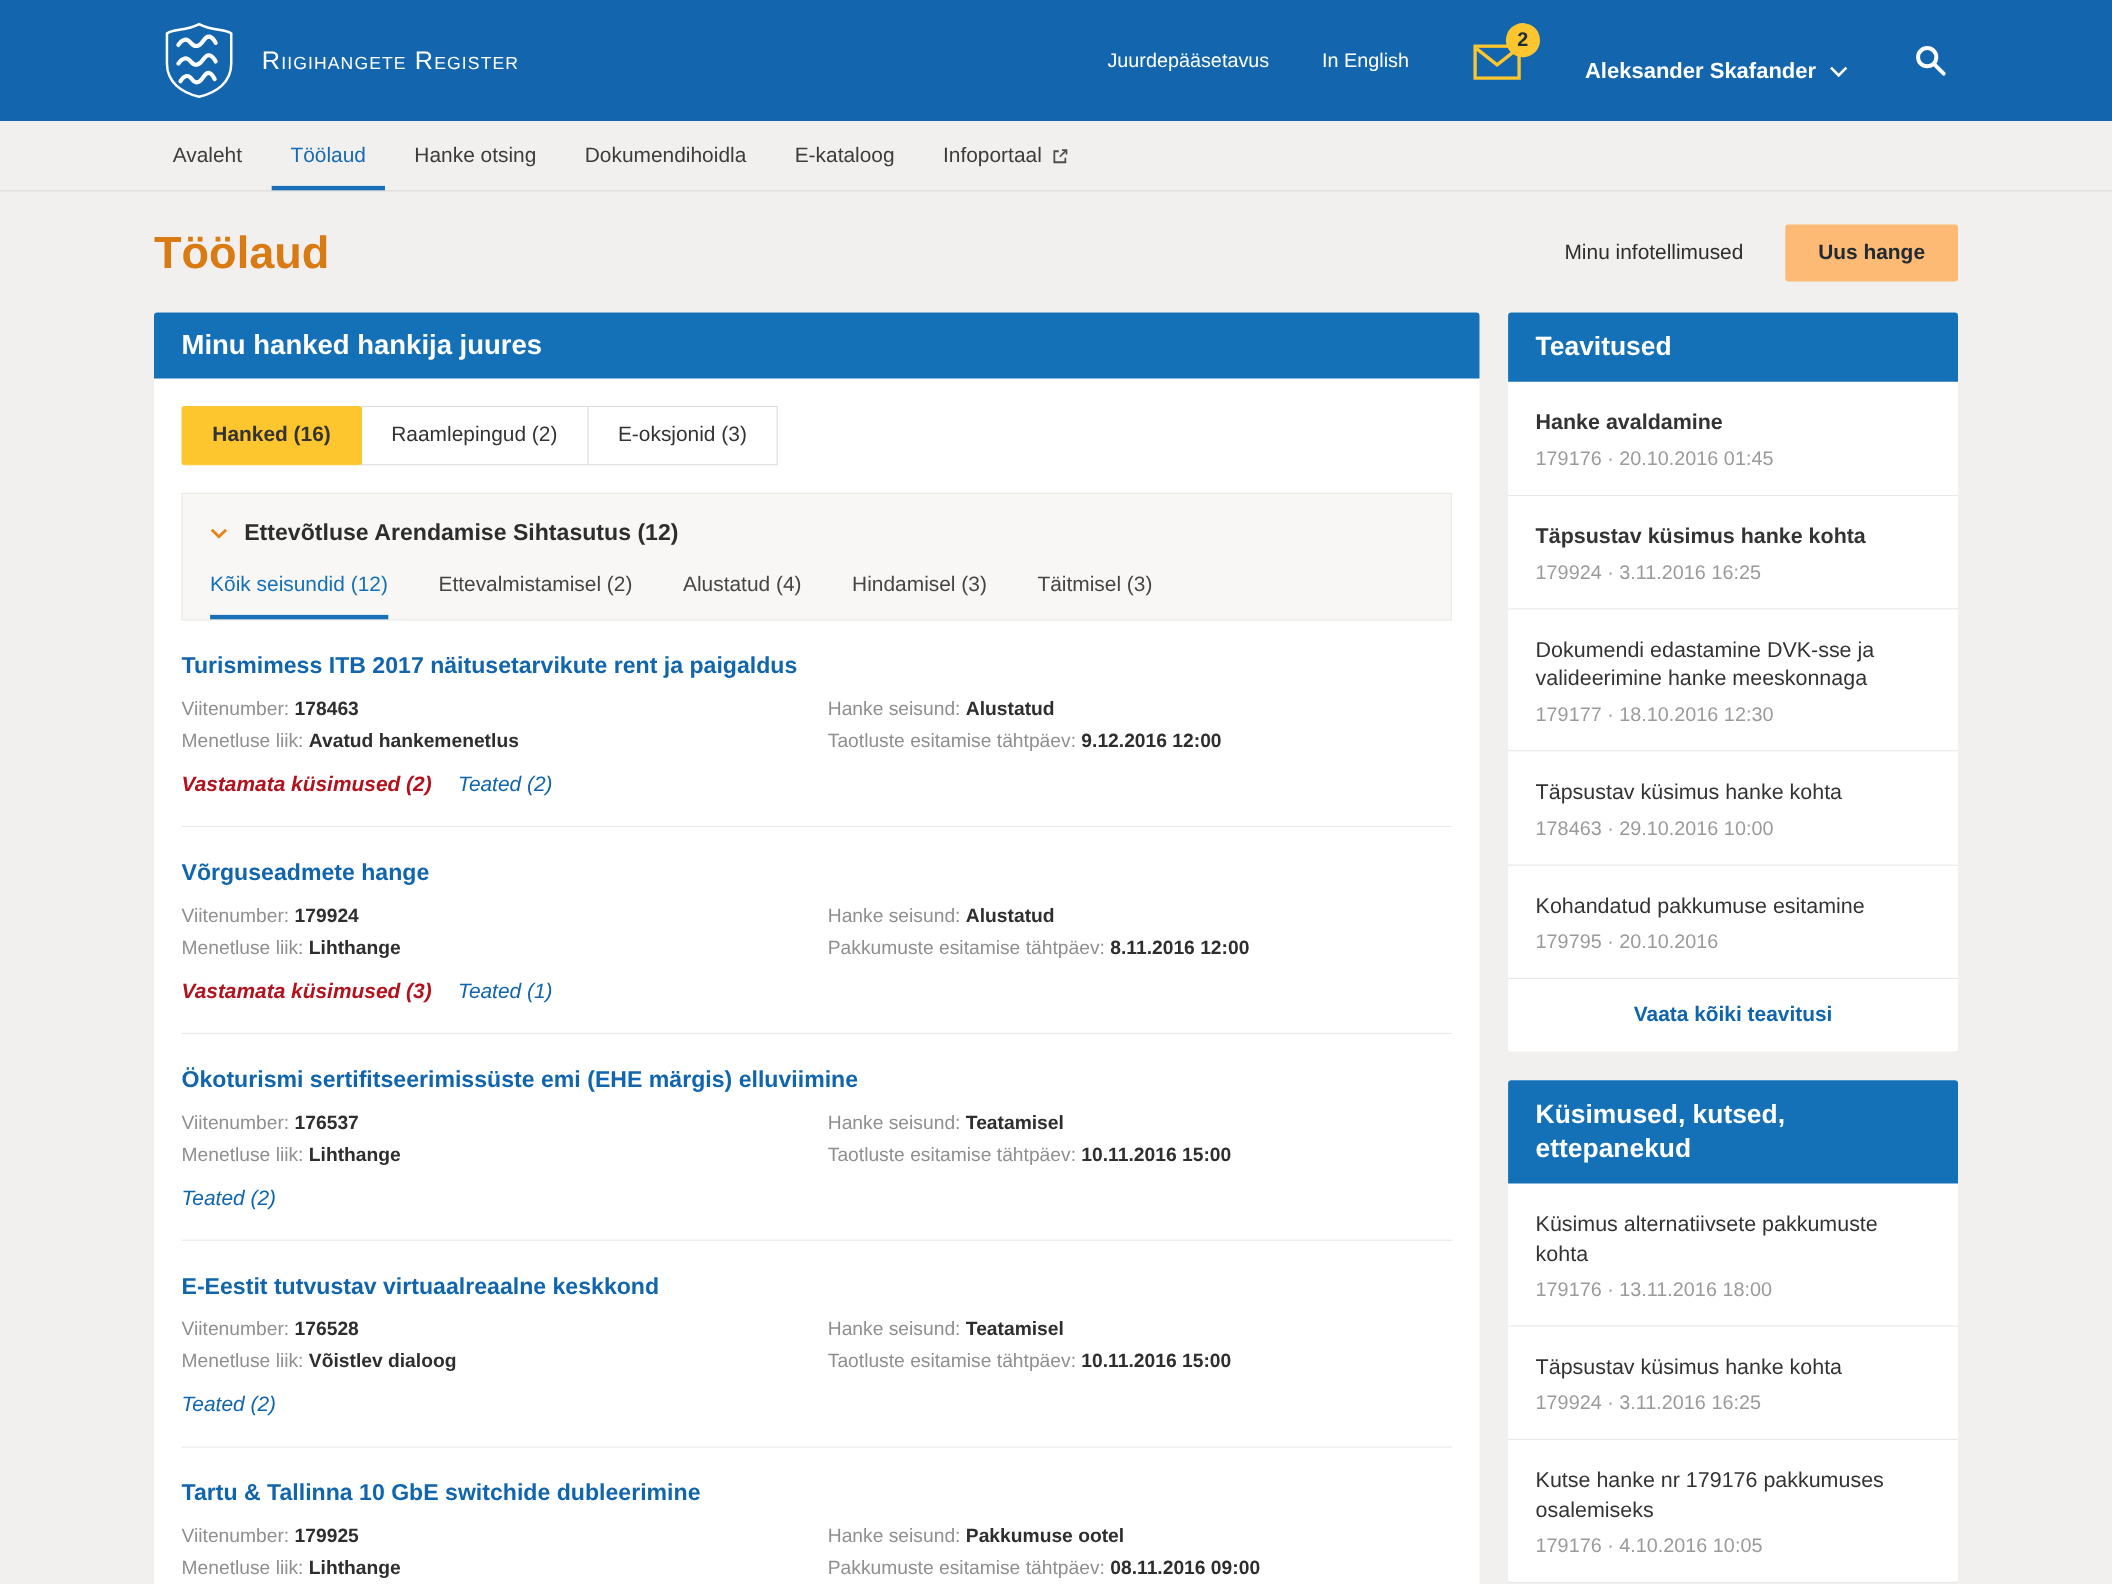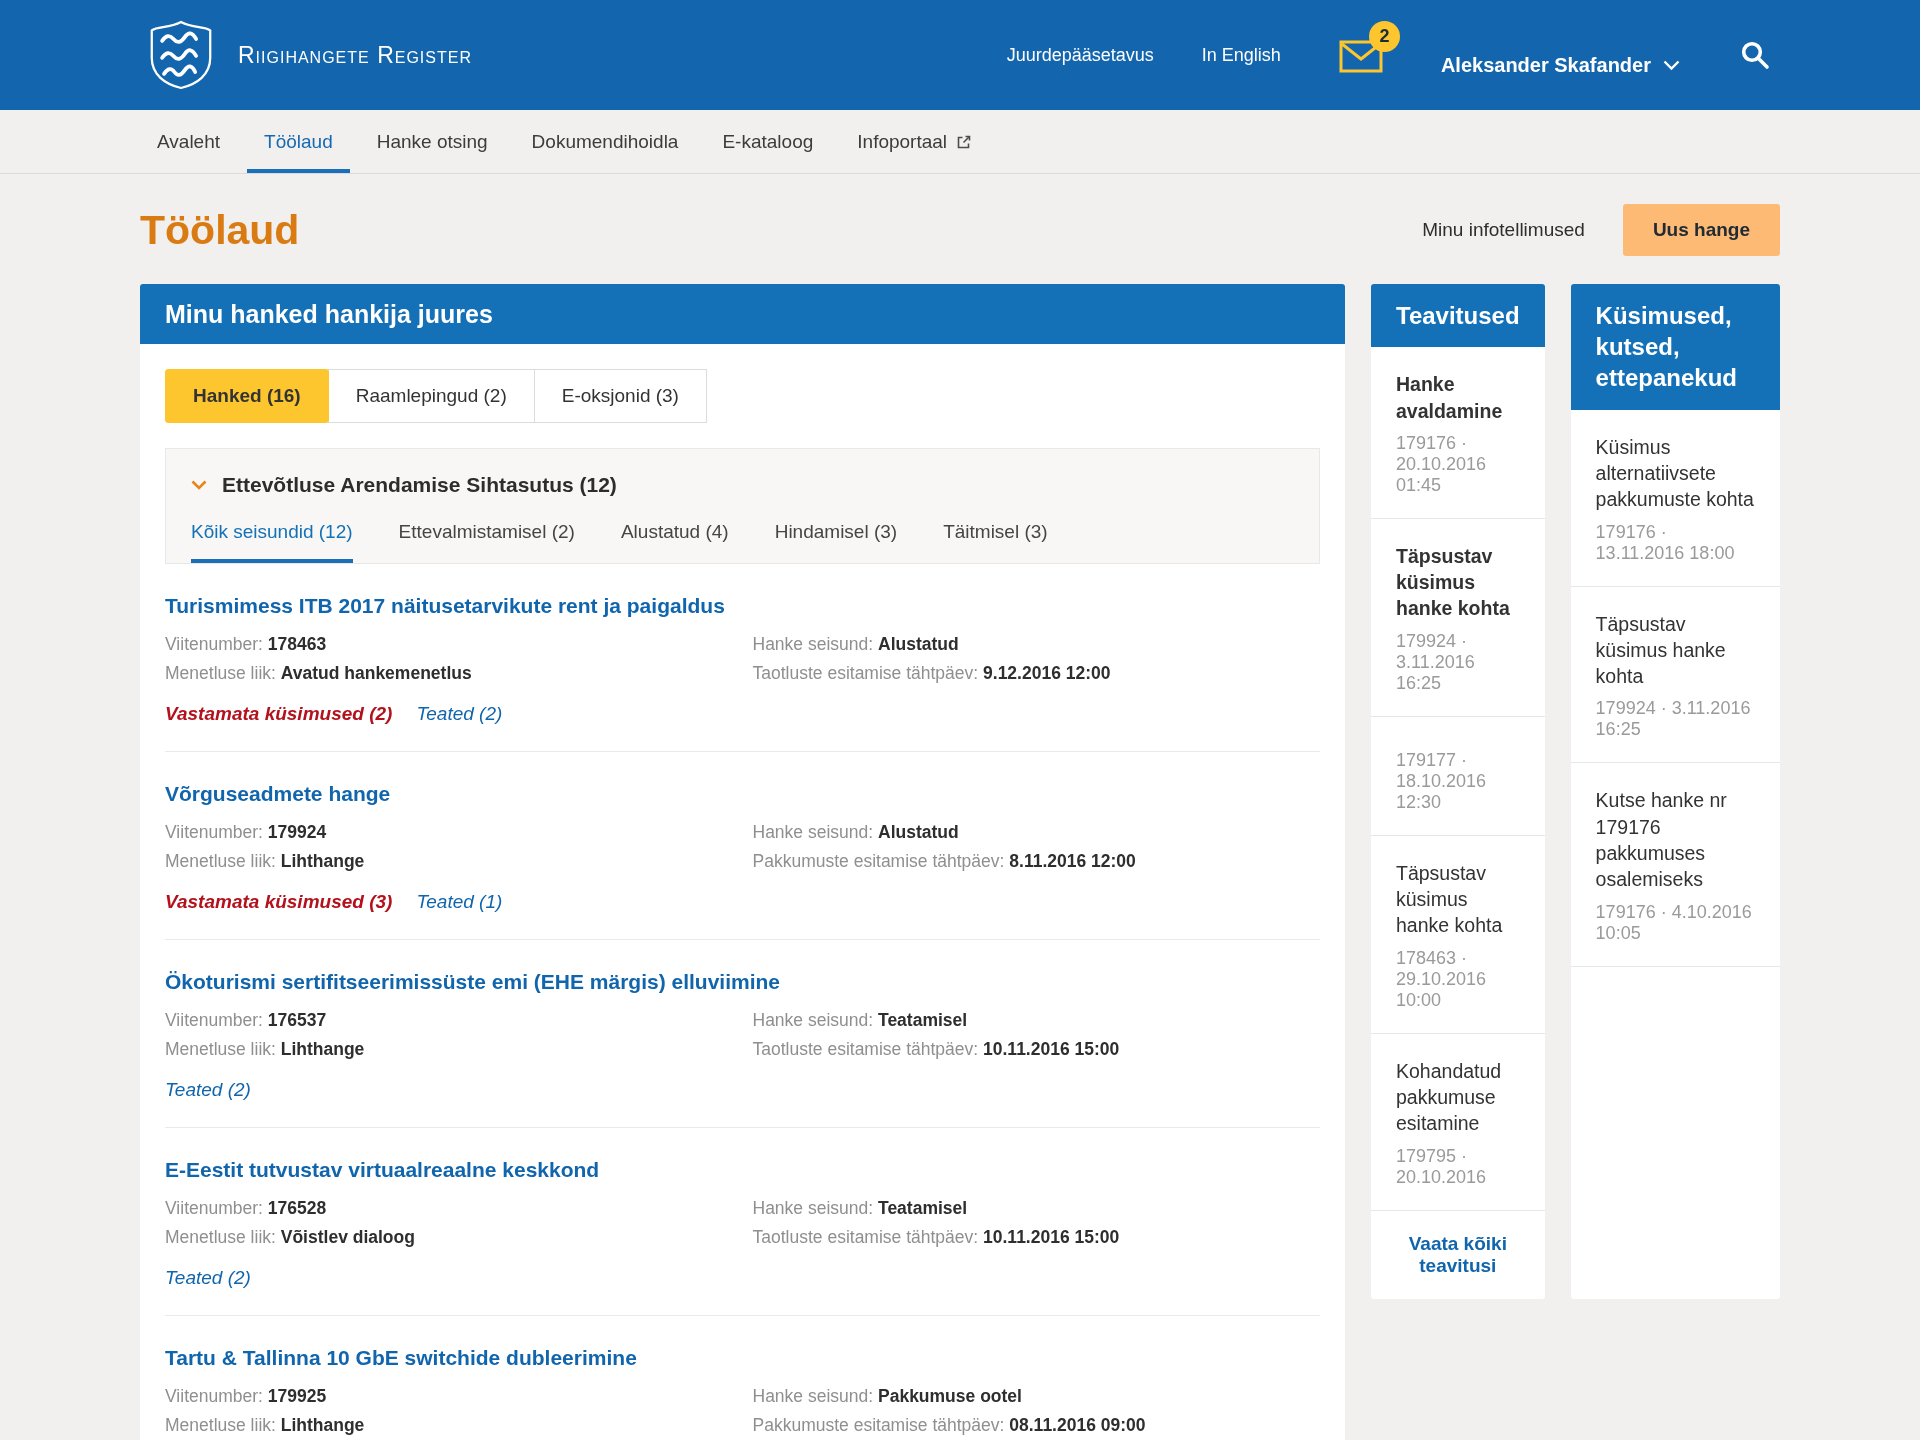--- a/index.html
+++ b/index.html
@@ -103,21 +103,21 @@
     display: grid; grid-template-columns: 1fr 1fr; gap: 8px 20px;
     margin-top: 16px; font-size: 17.5px;
   }
   .detail-label { color: #8f8f8f; }
   .detail-value { color: #2e2e2e; font-weight: bold; }
   .item-links { margin-top: 19px; display: flex; gap: 24px; font-size: 19px; font-style: italic; }
   .alert-link { color: #b3121d; font-weight: bold; cursor: pointer; }
   .notice-link { color: #1065ad; cursor: pointer; }
 
   
-  .sidebar { width: 409px; display: flex; flex-direction: row; gap: 26px; }
+  .sidebar { width: 409px; display: flex; flex-direction: column; gap: 26px; }
   .side-panel { background: #fff; border-radius: 3px; }
   .side-panel-header {
     background: #1471b7; color: #fff; font-weight: bold; font-size: 24px;
     padding: 16px 25px; line-height: 1.3; border-radius: 3px 3px 0 0;
   }
   .side-item { padding: 24px 25px 22px; border-bottom: 1px solid #e7e7e7; cursor: pointer; }
   .side-item-title { font-size: 19.5px; color: #333; line-height: 1.35; display: block; }
   .side-item.unread .side-item-title { font-weight: bold; }
   .side-item-meta { color: #9a9a9a; font-size: 18px; margin-top: 9px; display: block; }
   .side-footer {
@@ -288,20 +288,21 @@
         <div class="side-panel-header">Teavitused</div>
         <div class="side-item unread">
           <span class="side-item-title">Hanke avaldamine</span>
           <span class="side-item-meta">179176 · 20.10.2016 01:45</span>
         </div>
         <div class="side-item unread">
           <span class="side-item-title">Täpsustav küsimus hanke kohta</span>
           <span class="side-item-meta">179924 · 3.11.2016 16:25</span>
         </div>
         <div class="side-item">
+          <span class="side-item-title">Dokumendi edastamine DVK-sse ja valideerimine hanke meeskonnaga</span>
           <span class="side-item-meta">179177 · 18.10.2016 12:30</span>
         </div>
         <div class="side-item">
           <span class="side-item-title">Täpsustav küsimus hanke kohta</span>
           <span class="side-item-meta">178463 · 29.10.2016 10:00</span>
         </div>
         <div class="side-item">
           <span class="side-item-title">Kohandatud pakkumuse esitamine</span>
           <span class="side-item-meta">179795 · 20.10.2016</span>
         </div>

